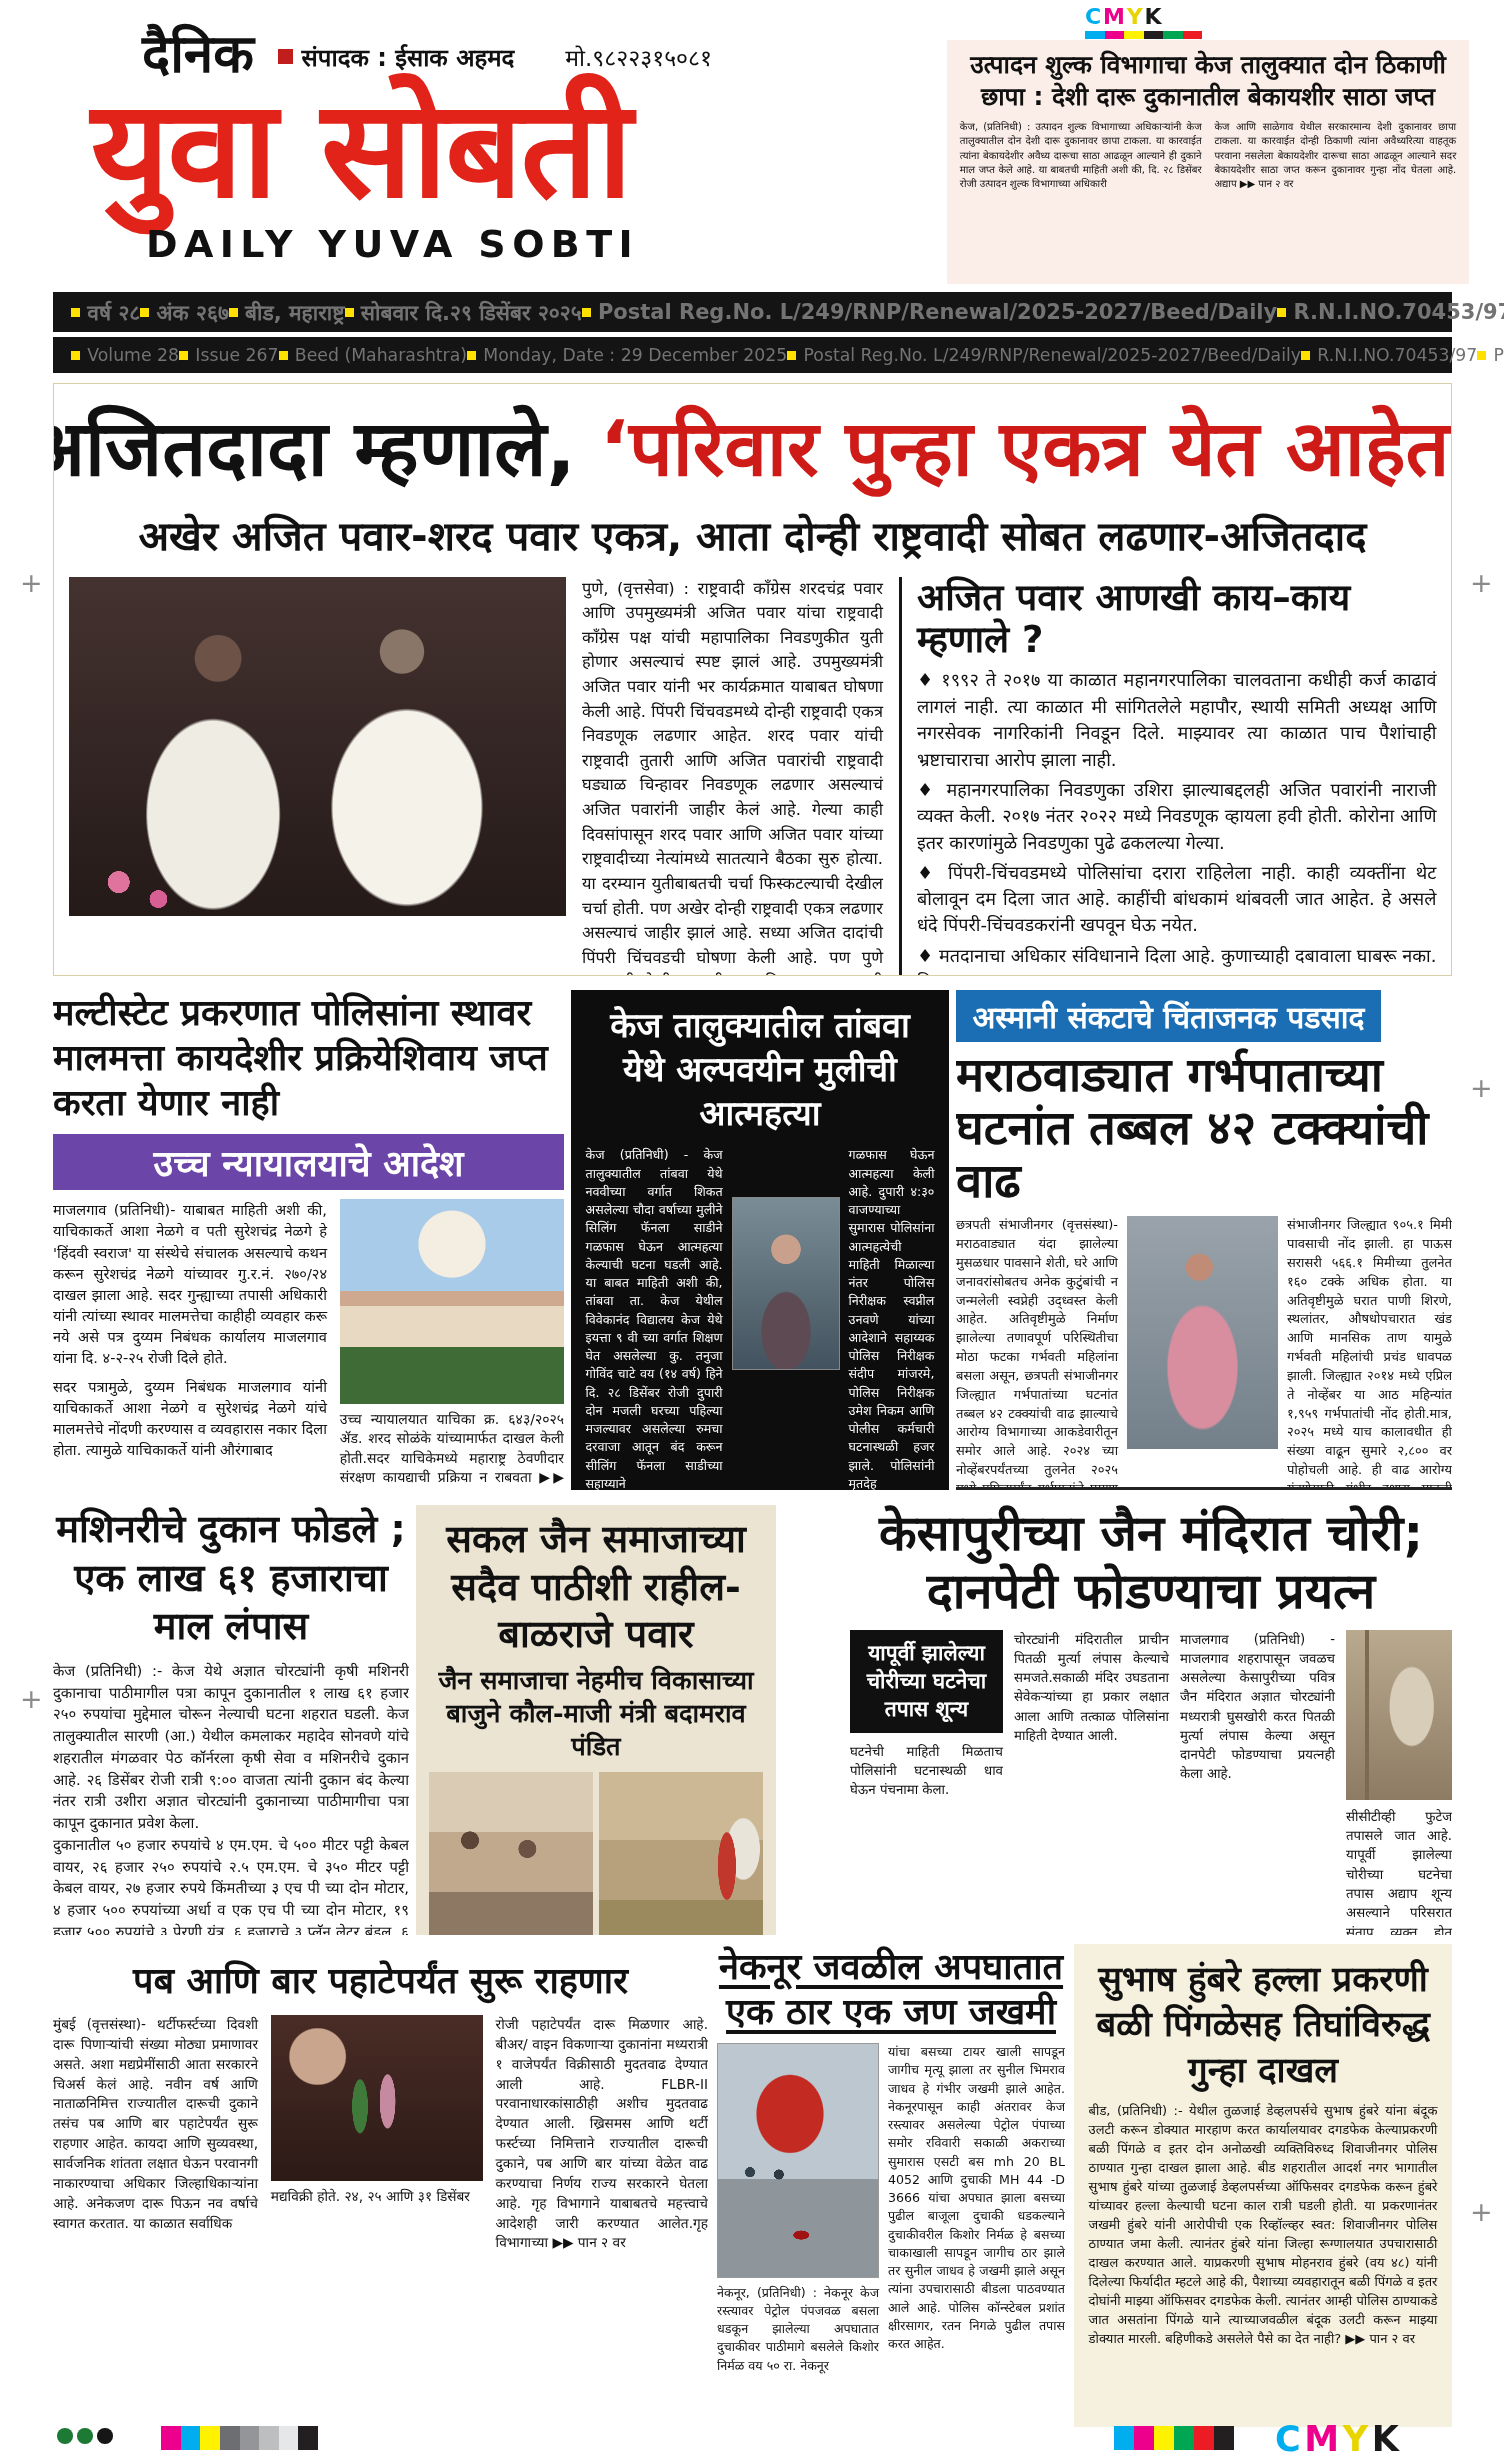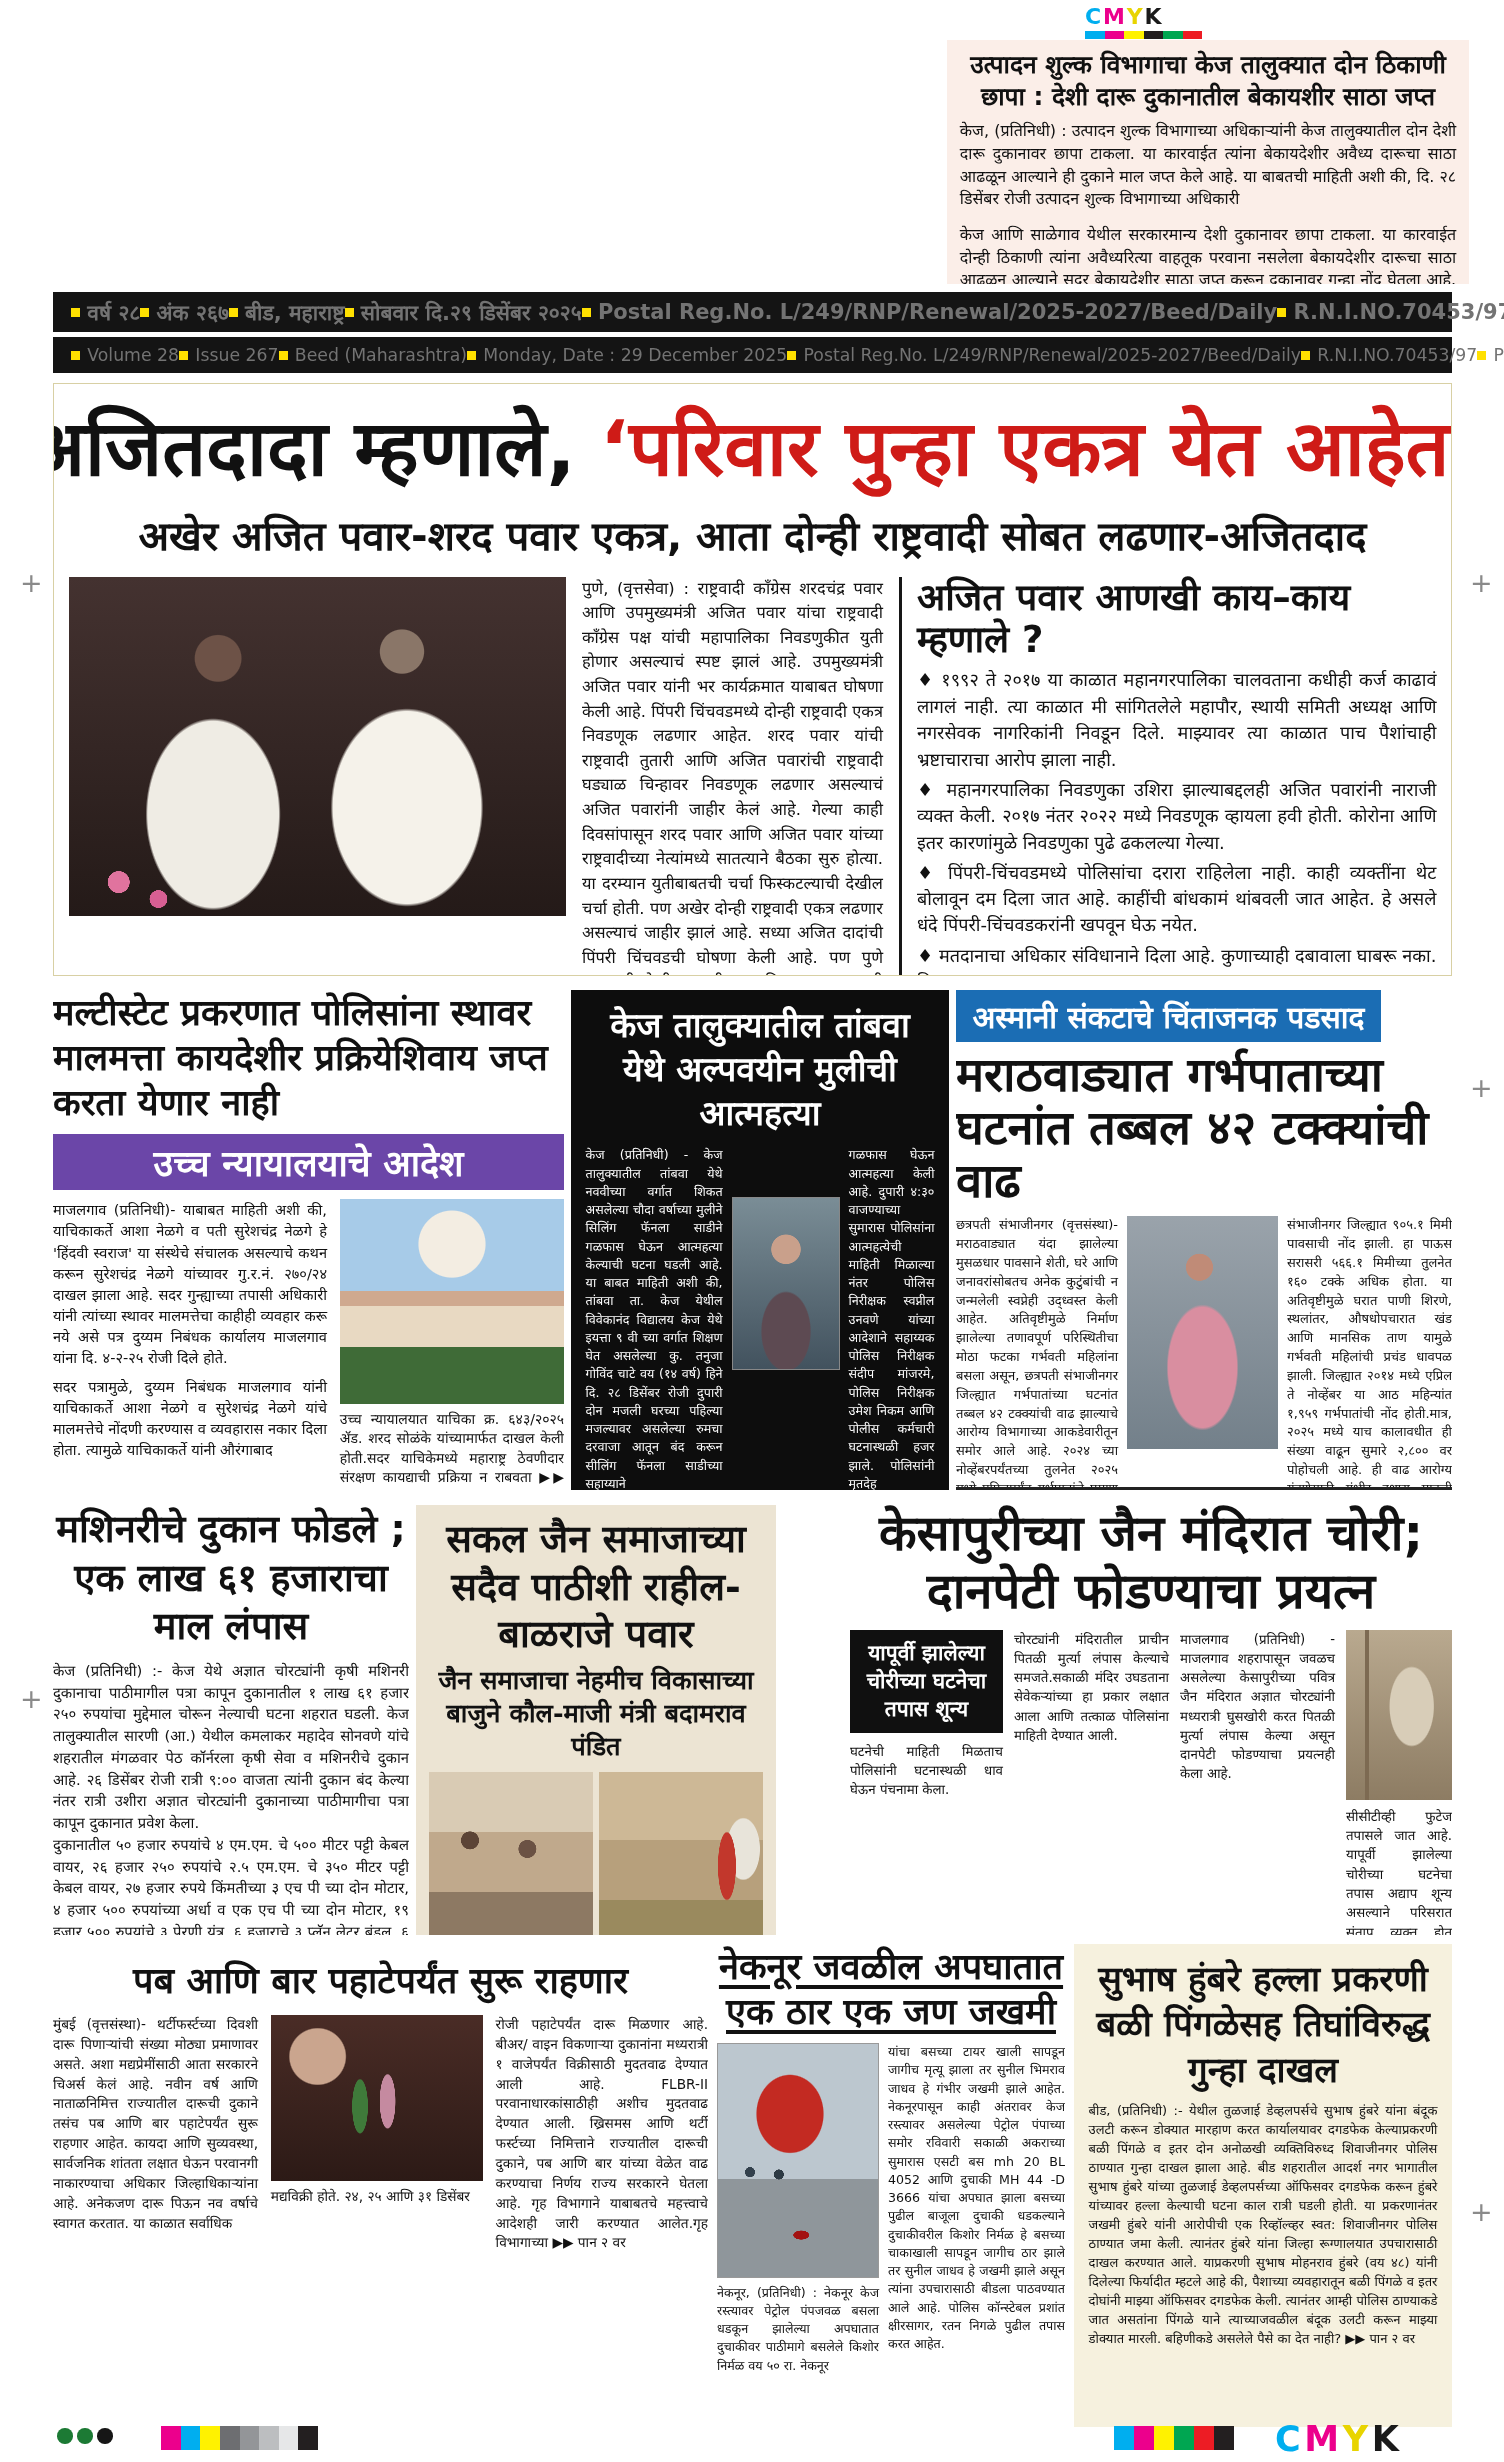--- a/index.html
+++ b/index.html
@@ -24,21 +24,21 @@
   .mh-daily{font-size:53px;font-weight:700;line-height:1;}
   .mh-ed{font-size:24px;font-weight:700;padding-bottom:7.3px;display:flex;align-items:center;gap:9px;}
   .redsq{width:14.6px;height:14.6px;background:#c21d1d;display:inline-block;}
   .mh-mob{font-size:23px;padding-bottom:7.3px;margin-left:27px;}
   .mh-title{font-size:135px;line-height:1.04;font-weight:700;color:#e2231a;white-space:nowrap;letter-spacing:-1.8px;}
   .mh-sub{font-size:38px;font-weight:700;letter-spacing:6.4px;margin-top:1.8px;padding-left:55px;}
   
   .excise{position:absolute;left:947px;top:40px;width:522px;height:244px;background:#fbeee8;
           padding:9px 12.8px;box-sizing:border-box;overflow:hidden;}
   .excise h2{margin:0 0 7.3px 0;font-size:24.6px;line-height:1.3;text-align:center;}
-  .excise .cols{display:flex;gap:12.8px;font-size:16px;line-height:1.42;flex-direction:column;}
+  .excise .cols{display:flex;gap:12.8px;font-size:10px;line-height:1.42;}
   .excise .cols div{flex:1;}
   
   .band{position:absolute;left:53px;width:1399px;background:#141414;color:#737373;display:flex;
         align-items:center;justify-content:space-between;padding:0 18px;box-sizing:border-box;}
   .band span{display:flex;align-items:center;gap:7.3px;white-space:nowrap;}
   .band span::before{content:"";width:9px;height:9px;background:#ffe000;display:inline-block;}
   .band-mr{top:292px;height:40px;font-size:21px;font-weight:700;}
   .band-en{top:337px;height:36px;font-size:17.3px;}
   
   .lead{position:absolute;left:53px;top:383px;width:1399px;height:593px;border:1.8px solid #d8d0a4;
@@ -178,20 +178,32 @@
       <i style="background:#231f20;flex:1"></i>
       <i style="background:#00a651;flex:1"></i>
       <i style="background:#ed1c24;flex:1"></i>
   </div>
   <div class="crop" style="left:20px;top:569px">+</div>
   <div class="crop" style="left:1470px;top:569px">+</div>
   <div class="crop" style="left:1470px;top:1074px">+</div>
   <div class="crop" style="left:20px;top:1685px">+</div>
   <div class="crop" style="left:1470px;top:2198px">+</div>
 
+  <div class="masthead">
+    <div class="mh-row1">
+      <span class="mh-daily">दैनिक</span>
+      <span class="mh-ed">
+          <i class="redsq"></i>
+          <span>संपादक : ईसाक अहमद</span>
+        </span>
+      <span class="mh-mob">मो.९८२२३१५०८१</span>
+    </div>
+    <div class="mh-title">युवा सोबती</div>
+    <div class="mh-sub">DAILY YUVA SOBTI</div>
+  </div>
 
   <div class="excise">
     <h2>उत्पादन शुल्क विभागाचा केज तालुक्यात दोन ठिकाणी छापा : देशी दारू दुकानातील बेकायशीर साठा जप्त</h2>
     <div class="cols">
       <div class="jt">केज, (प्रतिनिधी) : उत्पादन शुल्क विभागाच्या अधिकाऱ्यांनी केज तालुक्यातील दोन देशी दारू दुकानावर छापा टाकला. या कारवाईत त्यांना बेकायदेशीर अवैध्य दारूचा साठा आढळून आल्याने ही दुकाने माल जप्त केले आहे. या बाबतची माहिती अशी की, दि. २८ डिसेंबर रोजी उत्पादन शुल्क विभागाच्या अधिकारी</div>
       <div class="jt">केज आणि साळेगाव येथील सरकारमान्य देशी दुकानावर छापा टाकला. या कारवाईत दोन्ही ठिकाणी त्यांना अवैध्यरित्या वाहतूक परवाना नसलेला बेकायदेशीर दारूचा साठा आढळून आल्याने सदर बेकायदेशीर साठा जप्त करून दुकानावर गुन्हा नोंद घेतला आहे. अद्याप  ▶▶ पान २ वर</div>
     </div>
   </div>
 
   <div class="band band-mr">

